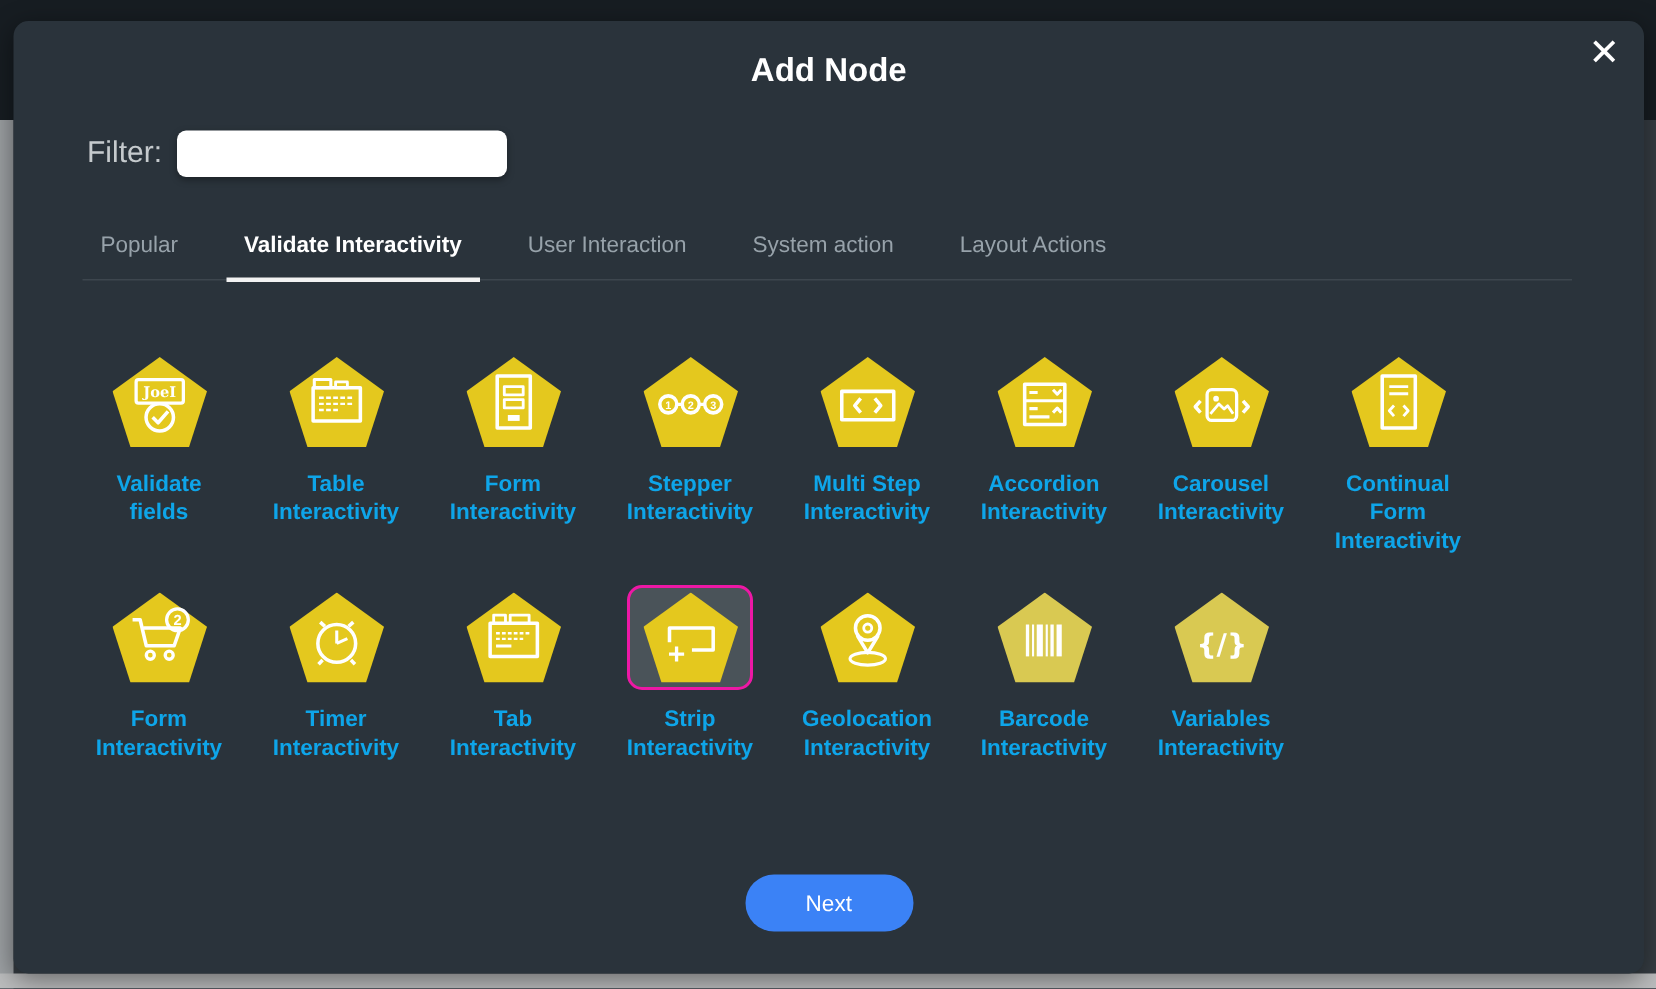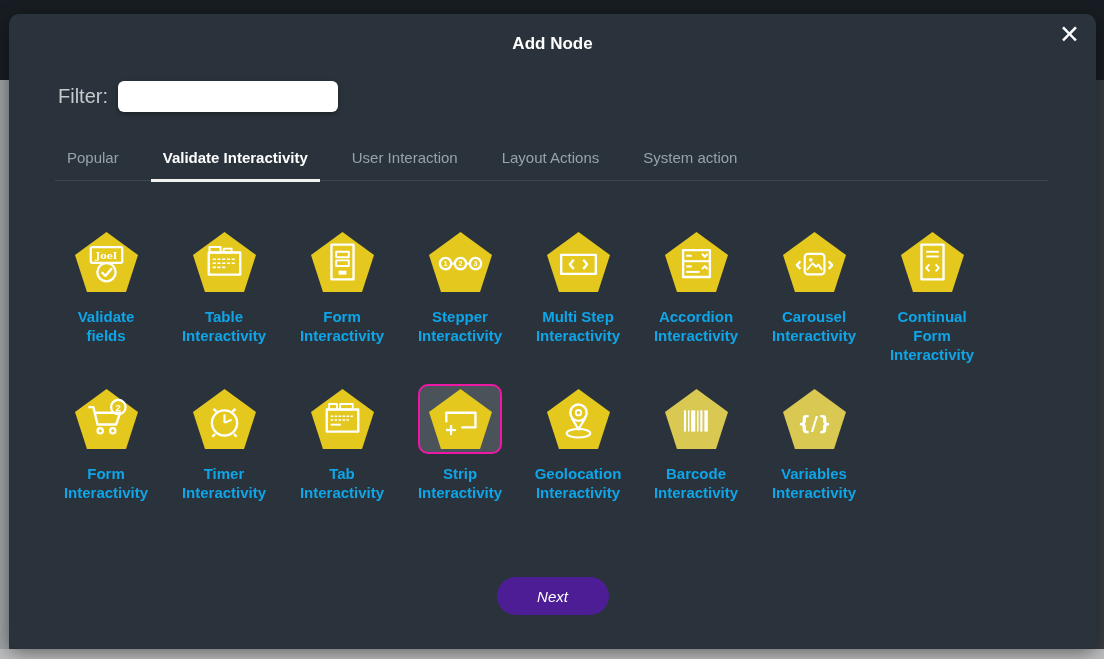--- a/index.html
+++ b/index.html
@@ -7,21 +7,21 @@
   body { font-family:"Liberation Sans", sans-serif; background:#363d43; position:relative; }
 
   
   .bg-top    { position:absolute; top:0; left:0; width:1104px; height:80px; background:#171d22; }
   .bg-left   { position:absolute; top:80px; left:0; width:9px; height:579px; background:#9da1a4; }
   .bg-bottom { position:absolute; left:0; bottom:0; width:1104px; height:10px; background:#bcbdbe; }
 
   .modal { position:absolute; left:9px; top:14px; width:1087px; height:635px;
            background:#2a333b; border-radius:10px; box-shadow:0 4px 18px rgba(0,0,0,.45); }
 
-  .modal-title { text-align:center; color:#ffffff; font-size:17px; font-weight:bold; margin-top:20px; }
+  .modal-title { text-align:center; color:#ffffff; font-size:22px; font-weight:bold; margin-top:20px; }
 
   .close-btn { position:absolute; top:8px; right:16px; color:#ffffff; font-size:25px; font-weight:bold;
                background:none; border:none; cursor:pointer; line-height:1; font-family:"DejaVu Sans", sans-serif; }
 
   .filter-row { display:flex; align-items:center; margin:27px 0 0 49px; }
   .filter-label { color:#c5cacd; font-size:20px; }
   .filter-input { margin-left:10px; width:220px; height:31px; border:none; border-radius:6px;
                   background:#ffffff; box-shadow:0 2px 5px rgba(0,0,0,.35); padding:0 10px;
                   font-size:14px; color:#333; outline:none; }
 
@@ -37,22 +37,22 @@
   .tile { width:84px; height:70px; display:flex; align-items:center; justify-content:center;
           border:2px solid transparent; border-radius:10px; }
   .tile.selected { background:#4a5359; border-color:#ed18a5; }
   .pfill { fill:#e4c81e; }
   .light .pfill { fill:#d9c952; }
   .glyph { stroke:#fff; stroke-width:1.6; fill:none; stroke-linejoin:round; }
   .cell-label { margin-top:10px; color:#0ea5e9; font-size:15px; font-weight:bold; text-align:center;
                 line-height:19px; white-space:pre-line; }
 
   .footer { display:flex; justify-content:center; margin-top:75px; }
-  .next-btn { width:112px; height:38px; border:none; border-radius:19px; background:#4c1d95;
-              color:#ffffff; font-size:15px; cursor:pointer; font-family:"Liberation Sans", sans-serif;font-style:italic; }
+  .next-btn { width:112px; height:38px; border:none; border-radius:19px; background:#3b82f6;
+              color:#ffffff; font-size:15px; cursor:pointer; font-family:"Liberation Sans", sans-serif; }
 </style>
 </head>
 <body>
 
 <div class="bg-top"></div>
 <div class="bg-left"></div>
 <div class="bg-bottom"></div>
 
 <div class="modal">
   <button class="close-btn">✕</button>
@@ -60,22 +60,22 @@
 
   <div class="filter-row">
     <span class="filter-label">Filter:</span>
     <input class="filter-input" type="text" value="" style="">
   </div>
 
   <div class="tabs">
     <div class="tab">Popular</div>
     <div class="tab active">Validate Interactivity</div>
     <div class="tab">User Interaction</div>
+    <div class="tab">System action</div>
     <div class="tab">Layout Actions</div>
-    <div class="tab">System action</div>
   </div>
 
   <div class="grid">
     <div class="grid-row r1">
 
       <div class="cell">
         <div class="tile">
           <svg width="63" height="60" viewBox="0 0 40 38">
             <polygon class="pfill" points="20,0 40,14.5 32.4,38 7.6,38 0,14.5"></polygon>
             <g class="glyph">

